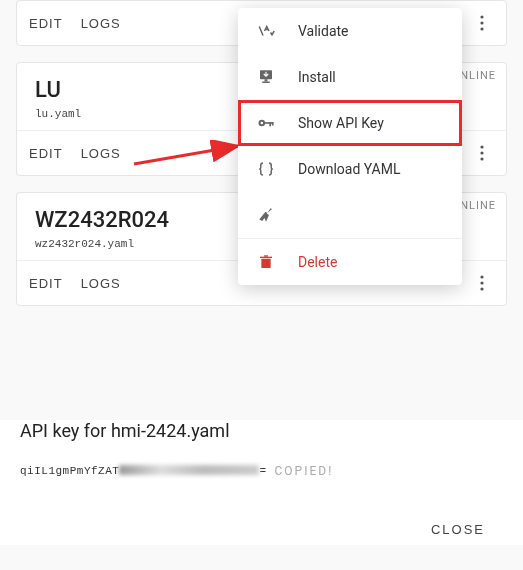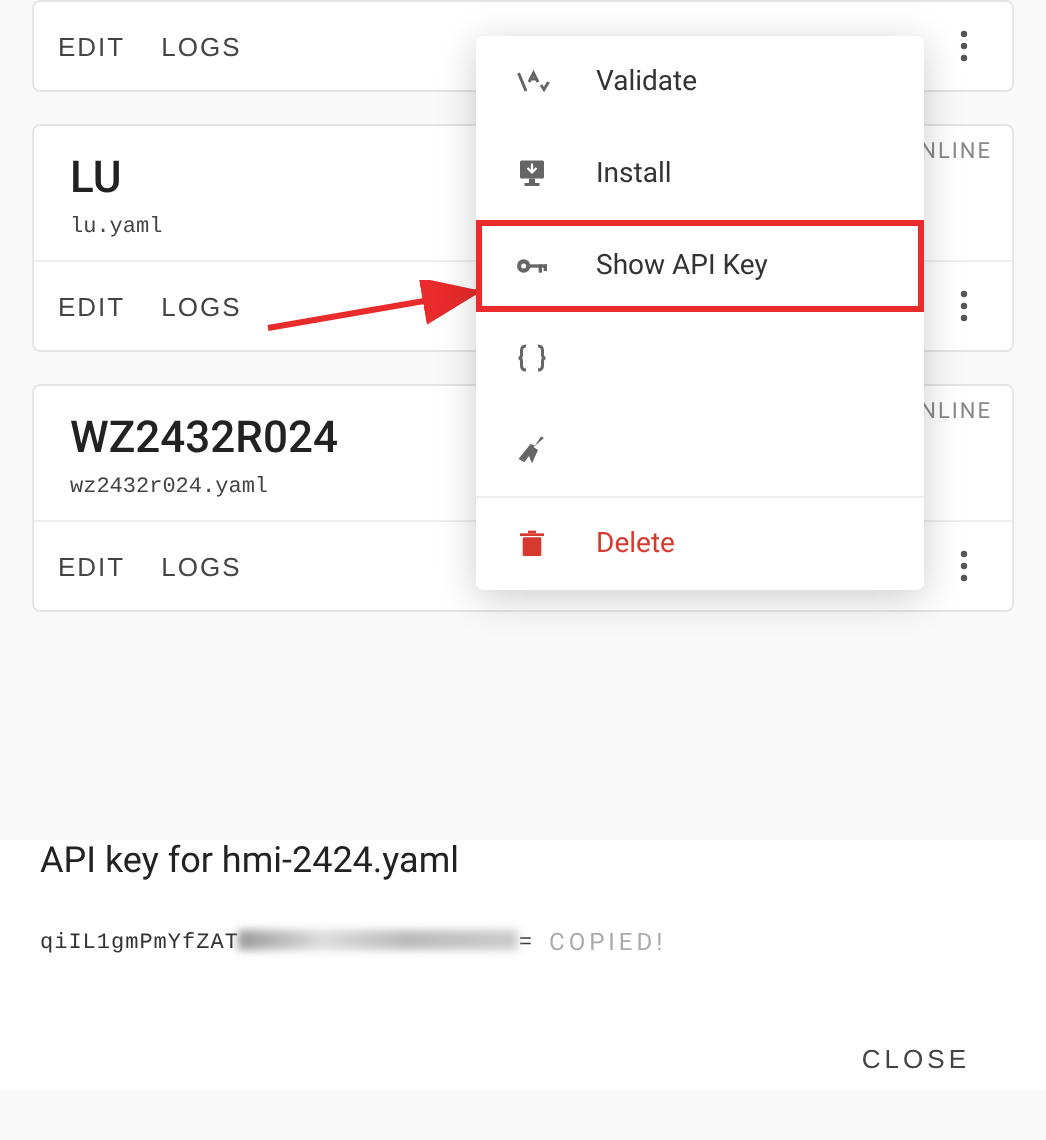--- a/index.html
+++ b/index.html
@@ -73,21 +73,21 @@
       border-radius: 4px;
       margin: 0 16px 0 16px;
       display: flex;
       align-items: center;
       padding: 10px 12px;
       gap: 18px;
     }
     
     .menu {
       position: absolute;
-      top: 18px;
+      top: 8px;
       left: 238px;
       width: 224px;
       background: #fff;
       border-radius: 4px;
       box-shadow: 0 4px 20px rgba(0,0,0,0.2);
       z-index: 50;
       overflow: hidden;
     }
     .menu-item {
       display: flex;
@@ -264,20 +264,21 @@
     </span>
     <span>Show API Key</span>
   </div>
   <div class="menu-item">
     <span class="menu-icon">
       <svg width="18" height="18" viewBox="0 0 24 24" fill="none" stroke="currentColor" stroke-width="2">
           <path d="M8 4 Q5 4 5 7 L5 10 Q5 12 3 12 Q5 12 5 14 L5 17 Q5 20 8 20"></path>
           <path d="M16 4 Q19 4 19 7 L19 10 Q19 12 21 12 Q19 12 19 14 L19 17 Q19 20 16 20"></path>
         </svg>
     </span>
+    <span>Download YAML</span>
   </div>
   <div class="menu-item">
     <span class="menu-icon">
       <svg width="18" height="18" viewBox="0 0 24 24" fill="currentColor">
           <path d="M18 3 L14 9 L11 8 L3 18 L7 20 L10 16 L12 21 L16 12 L13 10 L20 4 Z"></path>
         </svg>
     </span>
   </div>
   <div class="menu-item danger">
     <span class="menu-icon">

